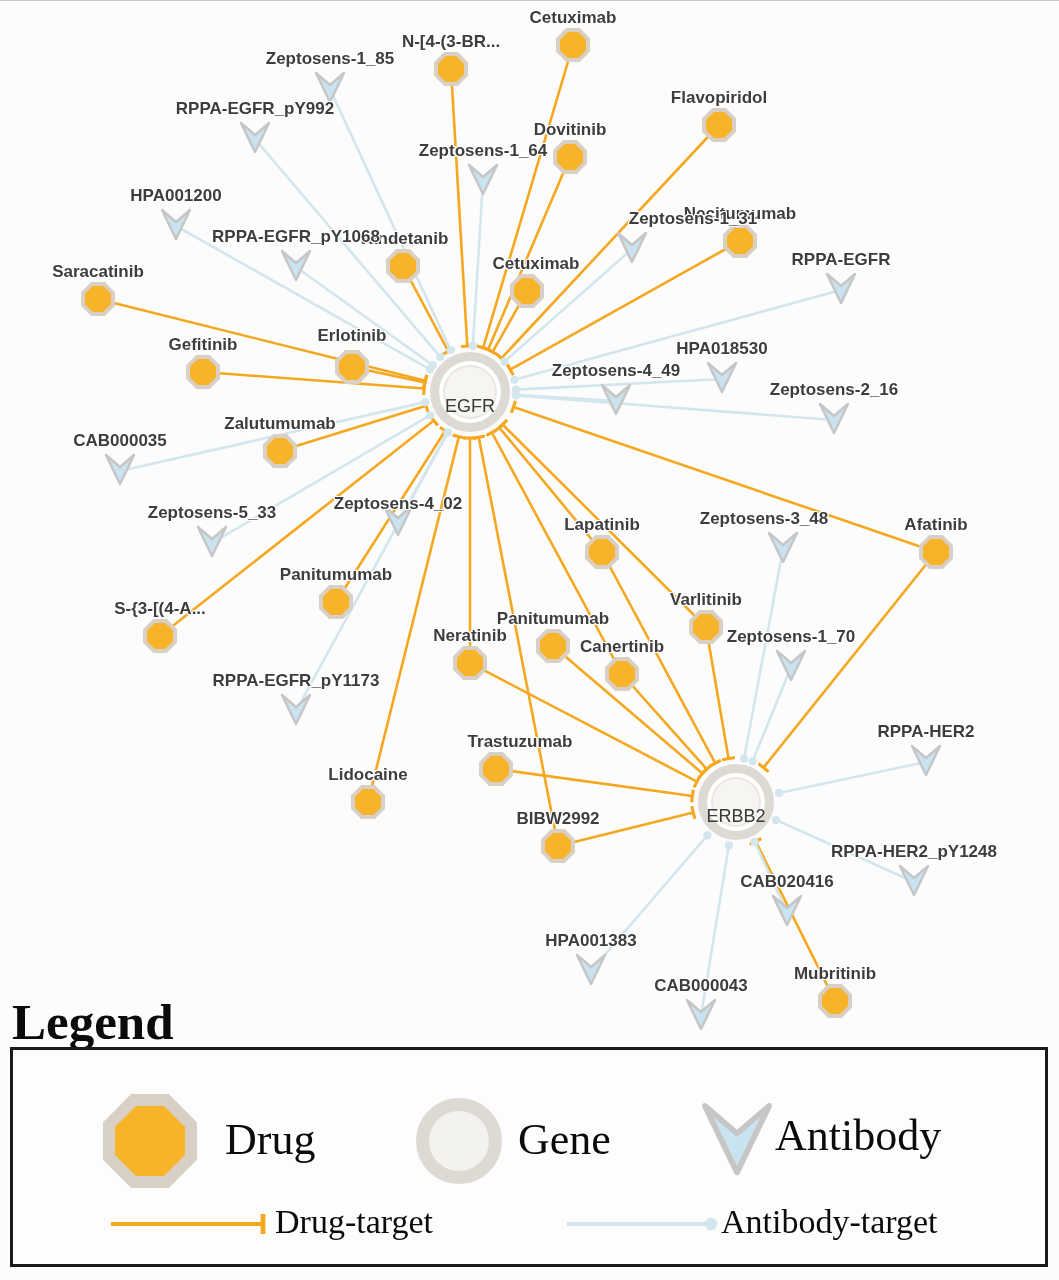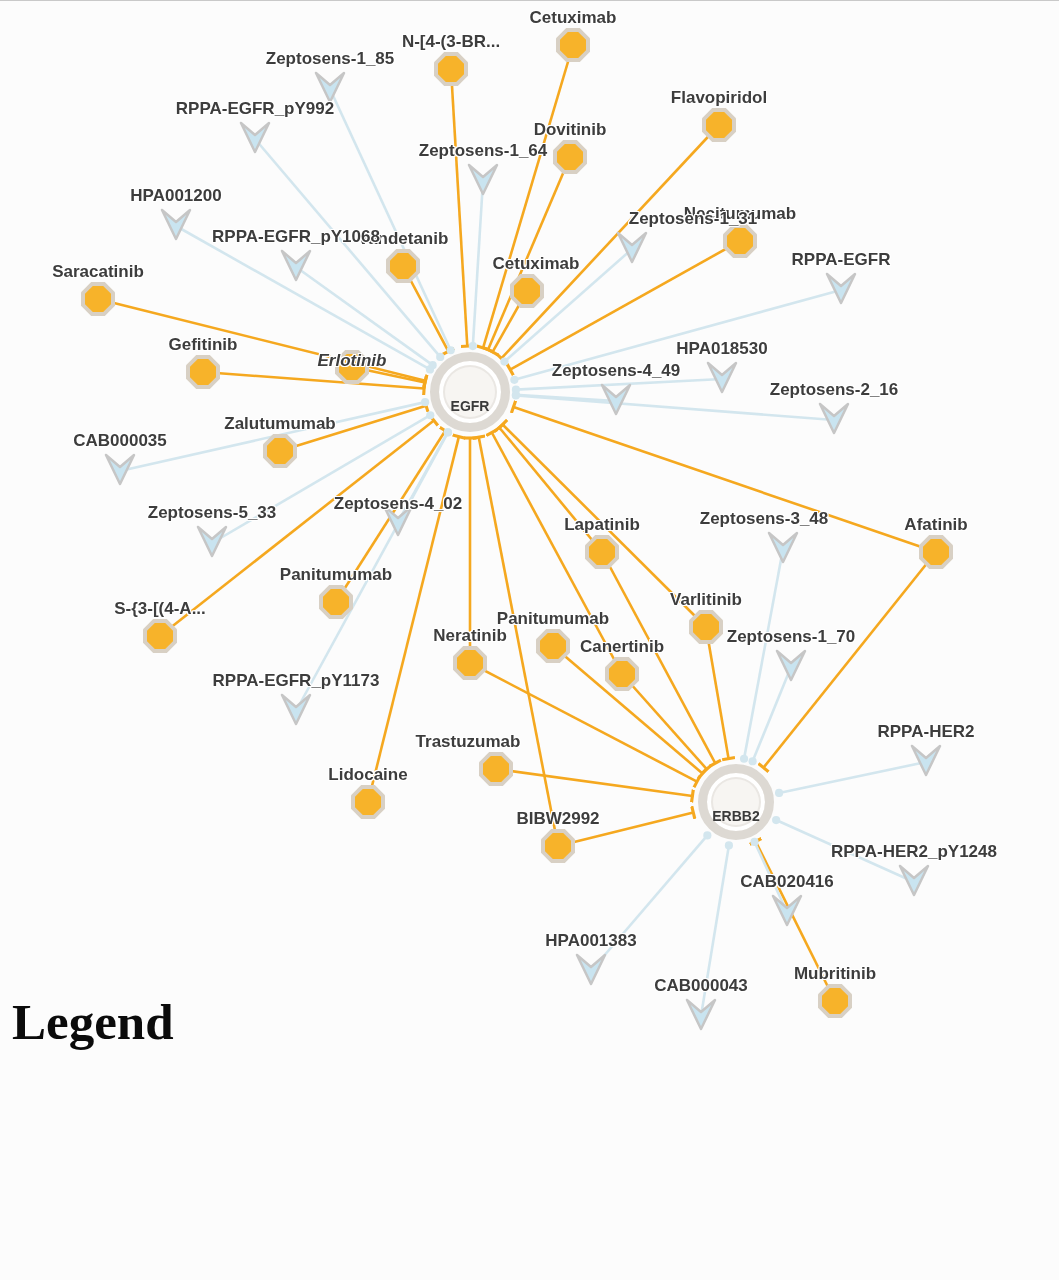--- a/index.html
+++ b/index.html
@@ -9,21 +9,21 @@
   #edges{position:absolute;left:0;top:0;z-index:1;}
   #nodes{position:absolute;left:0;top:0;width:1059px;height:1040px;z-index:2;}
   .edge{fill:none;}
   .edge.drug{stroke:#F5A81F;stroke-width:2.6;}
   .edge.antibody{stroke:#D3E6EE;stroke-width:2.6;}
   .node{position:absolute;transform:translate(-50%,-50%);}
   .nlabel{position:absolute;transform:translate(-50%,-100%);font-weight:700;font-size:17px;color:#3D3D3D;white-space:nowrap;z-index:3;
     text-shadow:0 1px 0 #fff,0 -1px 0 #fff,1px 0 0 #fff,-1px 0 0 #fff,1px 1px 0 #fff,-1px -1px 0 #fff,1px -1px 0 #fff,-1px 1px 0 #fff;}
   .gene{border-radius:50%;border:9px solid #DDD9D3;background:#F7F5F2;box-sizing:border-box;display:flex;align-items:center;justify-content:center;
     box-shadow:inset 0 0 0 4px #FFFFFF, inset 0 0 0 6px #EAE7E3;}
-  .gene-label{font-weight:700;font-size:14px;color:#3A3A3A;margin-top:28px;}
+  .gene-label{font-weight:400;font-size:18px;color:#3A3A3A;margin-top:28px;}
   .oct-out{width:34px;height:34px;background:#D8D0C4;display:flex;align-items:center;justify-content:center;
     clip-path:polygon(30% 0,70% 0,100% 30%,100% 70%,70% 100%,30% 100%,0 70%,0 30%);}
   .oct-in{width:26px;height:26px;background:#F7B32A;
     clip-path:polygon(30% 0,70% 0,100% 30%,100% 70%,70% 100%,30% 100%,0 70%,0 30%);}
   .chev polygon{fill:#C9E4F0;stroke:#C6C6C6;stroke-width:2.5;stroke-linejoin:round;}
   
   .legend-title{position:absolute;left:12px;top:992px;font-family:"Liberation Serif", serif;font-weight:700;font-size:51px;color:#0b0b0b;z-index:4;}
   .legend-box{position:absolute;left:10px;top:1046px;width:1032px;height:214px;border:3px solid #1a1a1a;background:#FDFDFD;z-index:4;}
   .lg-oct-out{position:absolute;left:90px;top:44px;width:94px;height:94px;background:#D8D0C4;display:flex;align-items:center;justify-content:center;
     clip-path:polygon(30% 0,70% 0,100% 30%,100% 70%,70% 100%,30% 100%,0 70%,0 30%);}
@@ -154,21 +154,21 @@
           <div class="oct-out">
             <div class="oct-in"></div>
           </div>
         </div>
         <div class="nlabel" style="left: 203px; top: 354px;">Gefitinib</div>
         <div class="node drug" style="left: 203px; top: 371px;">
           <div class="oct-out">
             <div class="oct-in"></div>
           </div>
         </div>
-        <div class="nlabel" style="left: 352px; top: 370px; font-style: italic;">Erlotinib</div>
+        <div class="nlabel" style="left: 352px; top: 345px;">Erlotinib</div>
         <div class="node drug" style="left: 352px; top: 366px;">
           <div class="oct-out">
             <div class="oct-in"></div>
           </div>
         </div>
         <div class="nlabel" style="left: 280px; top: 433px;">Zalutumumab</div>
         <div class="node drug" style="left: 280px; top: 450px;">
           <div class="oct-out">
             <div class="oct-in"></div>
           </div>
@@ -214,21 +214,21 @@
           <div class="oct-out">
             <div class="oct-in"></div>
           </div>
         </div>
         <div class="nlabel" style="left: 622px; top: 656px;">Canertinib</div>
         <div class="node drug" style="left: 622px; top: 673px;">
           <div class="oct-out">
             <div class="oct-in"></div>
           </div>
         </div>
-        <div class="nlabel" style="left: 468px; top: 751px; text-align: right;">Trastuzumab</div>
+        <div class="nlabel" style="left: 520px; top: 751px; text-align: right;">Trastuzumab</div>
         <div class="node drug" style="left: 496px; top: 768px;">
           <div class="oct-out">
             <div class="oct-in"></div>
           </div>
         </div>
         <div class="nlabel" style="left: 368px; top: 784px;">Lidocaine</div>
         <div class="node drug" style="left: 368px; top: 801px;">
           <div class="oct-out">
             <div class="oct-in"></div>
           </div>
@@ -327,13 +327,37 @@
           </svg></div>
         <div class="nlabel" style="left: 701px; top: 995px;">CAB000043</div>
         <div class="node antibody" style="left: 701px; top: 1015px;"><svg class="chev" width="34" height="36" viewBox="0 0 34 36">
             <polygon points="3,4 17,16 31,4 17,33"></polygon>
           </svg></div>
       </div>
   </div>
 
   <div class="legend-title">Legend</div>
 
+  <div class="legend-box">
+    <div class="lg-oct-out">
+        <div class="lg-oct-in"></div>
+      </div>
+    <span class="lg-text" style="left:212px;top:64px;">Drug</span>
+
+    <div class="lg-gene"></div>
+    <span class="lg-text" style="left:505px;top:64px;">Gene</span>
+
+    <svg class="lg-chev chev" width="78" height="84" viewBox="0 0 34 36">
+      <polygon points="3,4 17,16 31,4 17,33"></polygon>
+    </svg>
+    <span class="lg-text" style="left:762px;top:60px;">Antibody</span>
+
+    <svg class="lg-line" style="left:92px;top:160px;" width="180" height="28">
+      <line x1="6" y1="14" x2="158" y2="14" stroke="#F5A81F" stroke-width="4" marker-end="url(#tee)"></line>
+    </svg>
+    <span class="lg-text2" style="left:262px;top:153px;">Drug-target</span>
+
+    <svg class="lg-line" style="left:548px;top:160px;" width="170" height="28">
+      <line x1="6" y1="14" x2="150" y2="14" stroke="#D3E6EE" stroke-width="4" marker-end="url(#dot)"></line>
+    </svg>
+    <span class="lg-text2" style="left:708px;top:153px;">Antibody-target</span>
+  </div>
 </div>
 
 </body></html>

